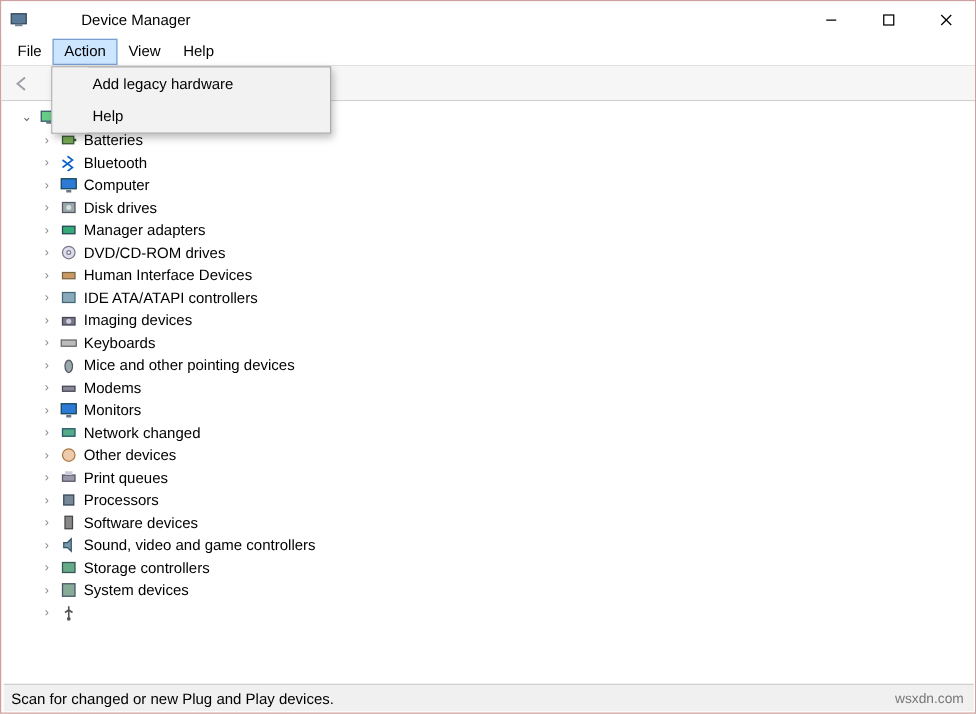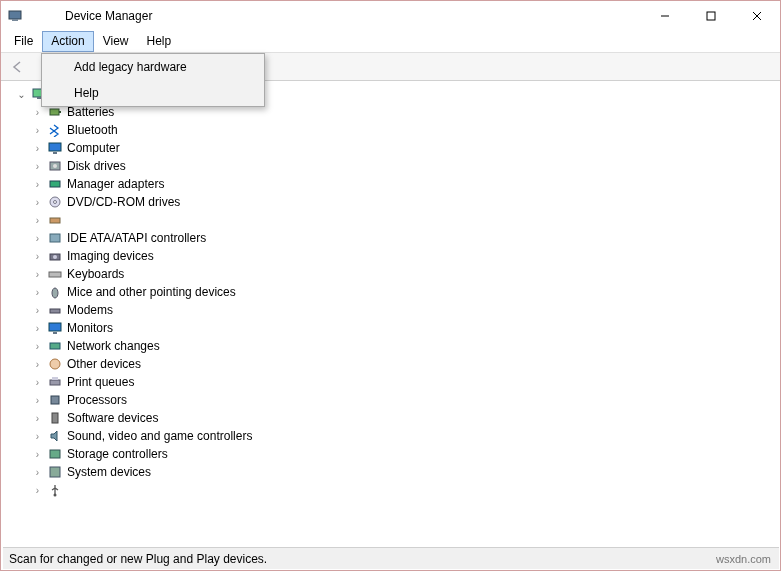--- a/index.html
+++ b/index.html
@@ -246,20 +246,21 @@
       </span>
     <span class="label">DVD/CD-ROM drives</span>
   </div>
   <div class="tree-row">
     <span class="disclose">›</span>
     <span class="icon">
         <svg width="14" height="14">
           <rect x="2" y="5" width="10" height="5" fill="#c96" stroke="#764"></rect>
         </svg>
       </span>
+    <span class="label">Human Interface Devices</span>
   </div>
   <div class="tree-row">
     <span class="disclose">›</span>
     <span class="icon">
         <svg width="14" height="14">
           <rect x="2" y="3" width="10" height="8" fill="#8ab" stroke="#467"></rect>
         </svg>
       </span>
     <span class="label">IDE ATA/ATAPI controllers</span>
   </div>
@@ -310,21 +311,21 @@
       </span>
     <span class="label">Monitors</span>
   </div>
   <div class="tree-row">
     <span class="disclose">›</span>
     <span class="icon">
         <svg width="14" height="14">
           <rect x="2" y="4" width="10" height="6" fill="#5a8" stroke="#256"></rect>
         </svg>
       </span>
-    <span class="label">Network changes</span>
+    <span class="label">Network changed</span>
   </div>
   <div class="tree-row">
     <span class="disclose">›</span>
     <span class="icon">
         <svg width="14" height="14">
           <circle cx="7" cy="7" r="5" fill="#eca" stroke="#a74"></circle>
         </svg>
       </span>
     <span class="label">Other devices</span>
   </div>

